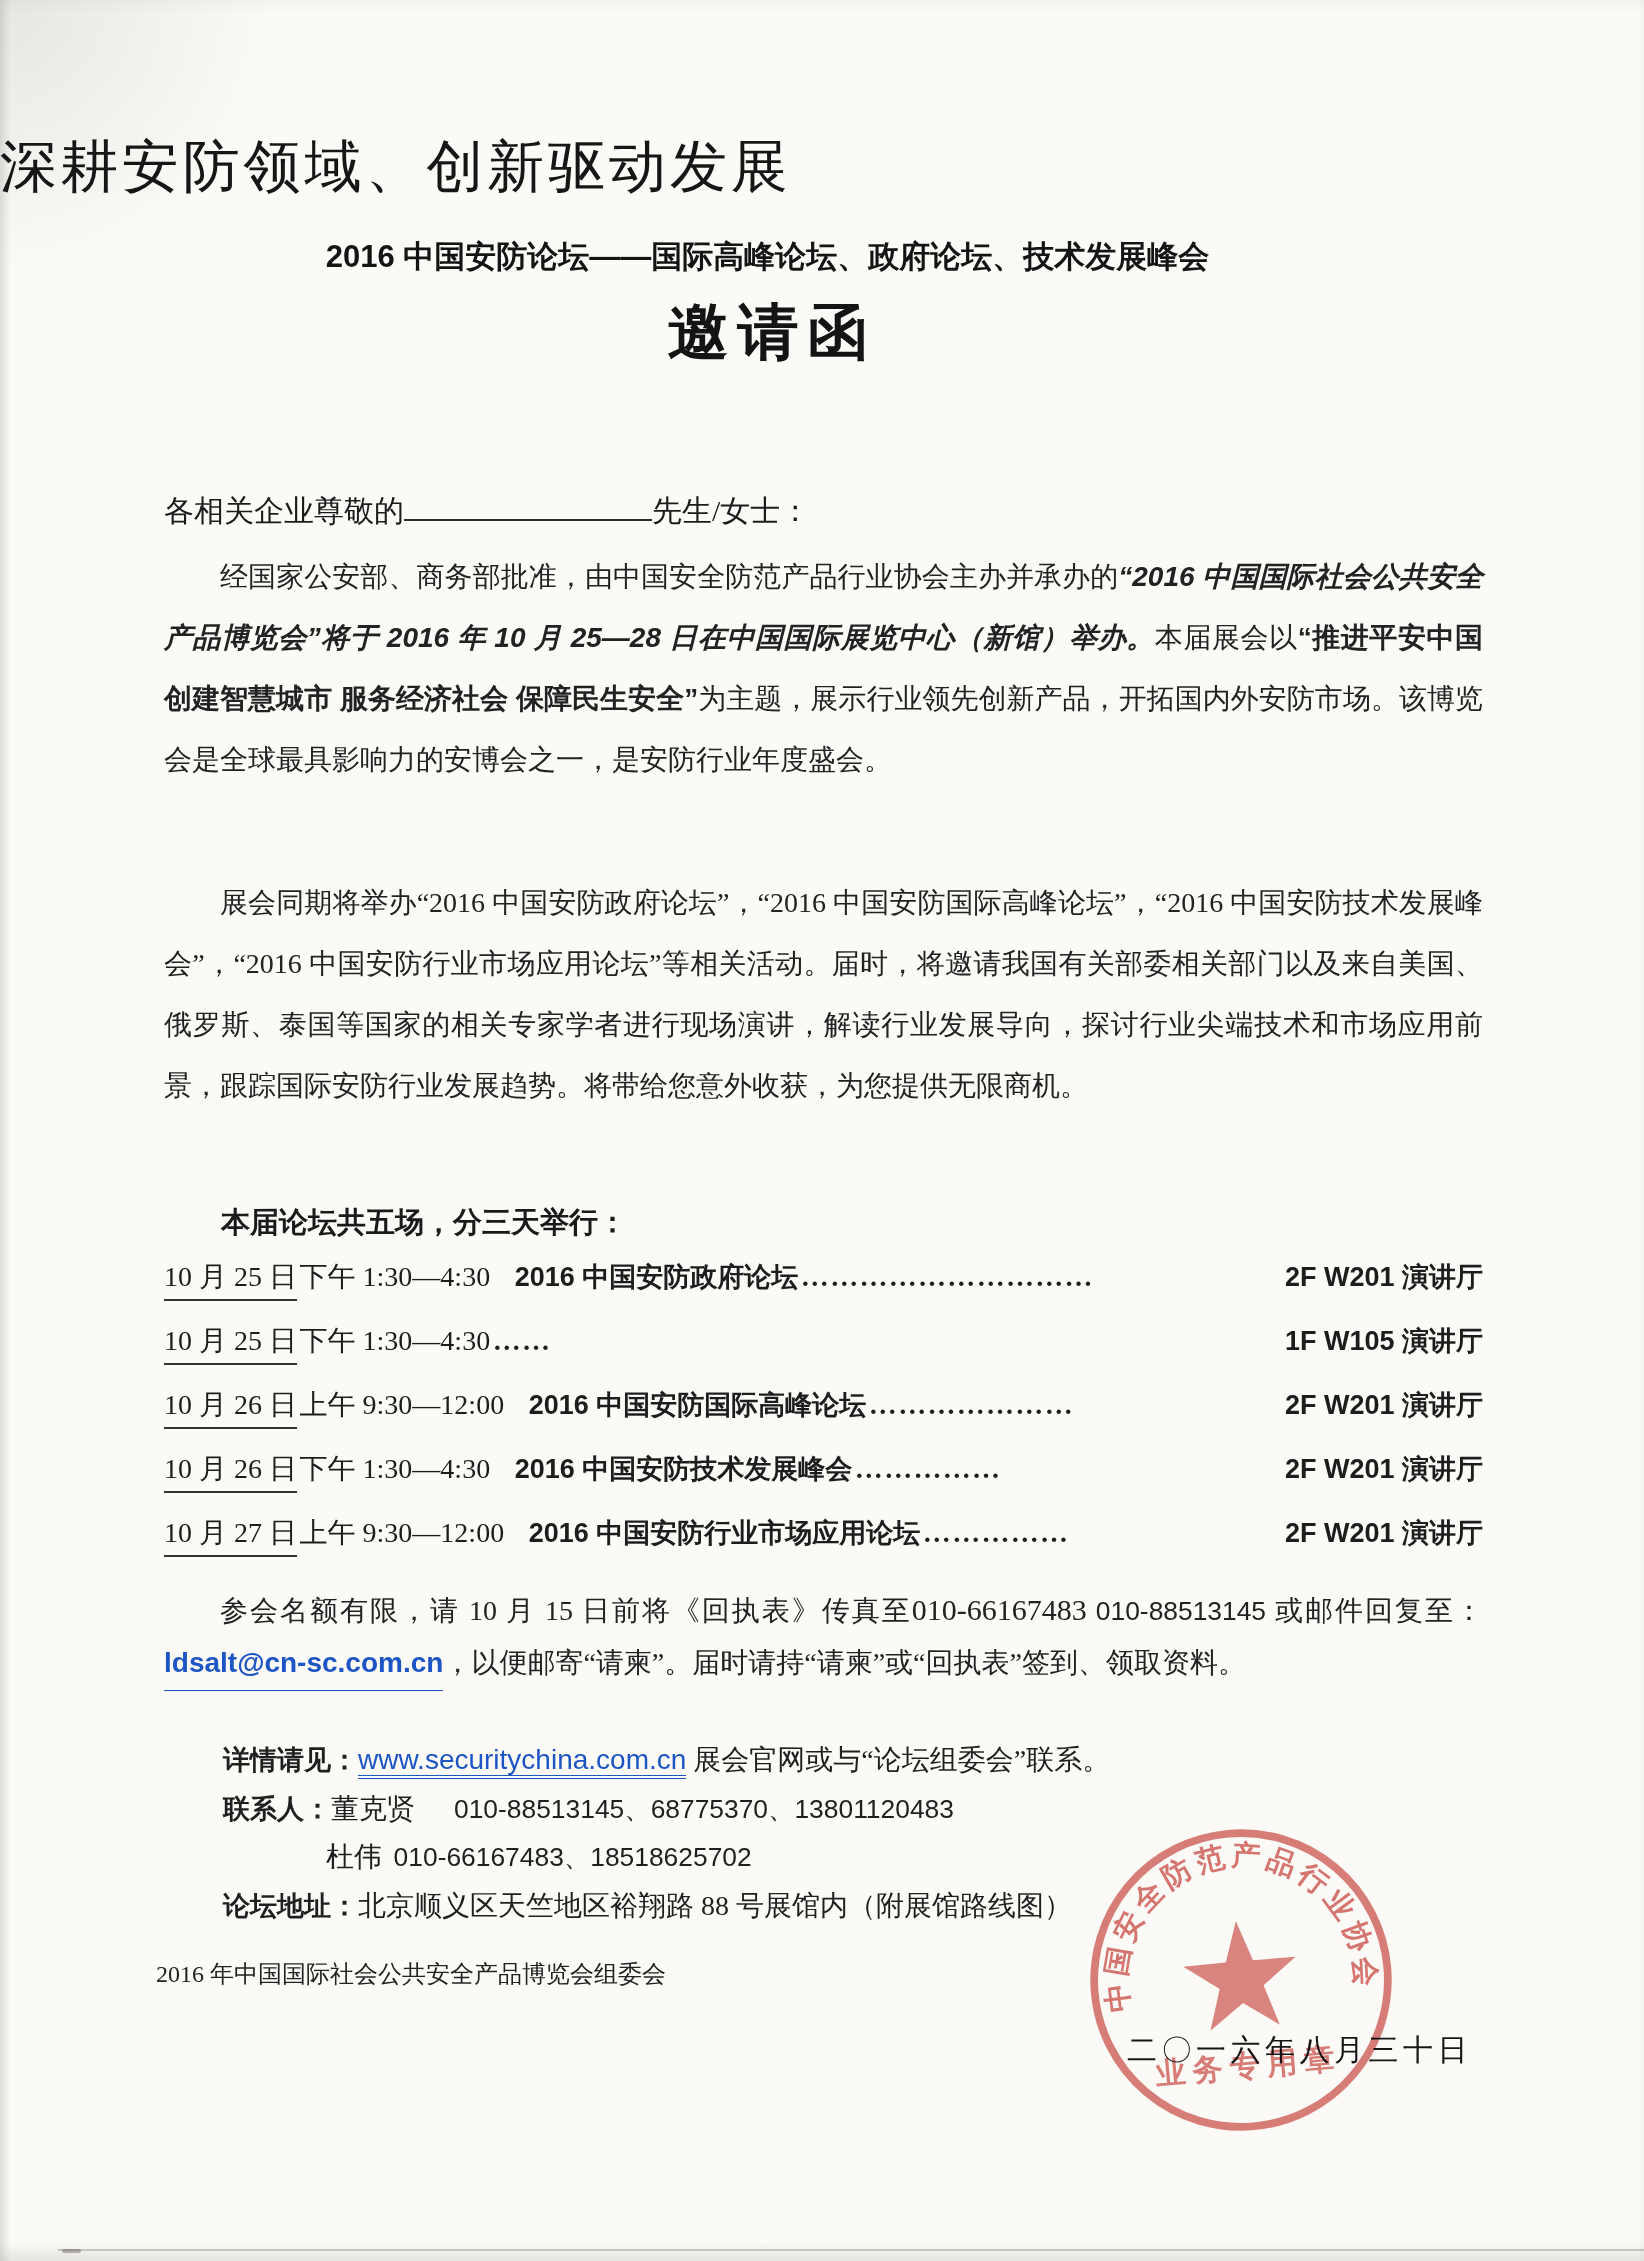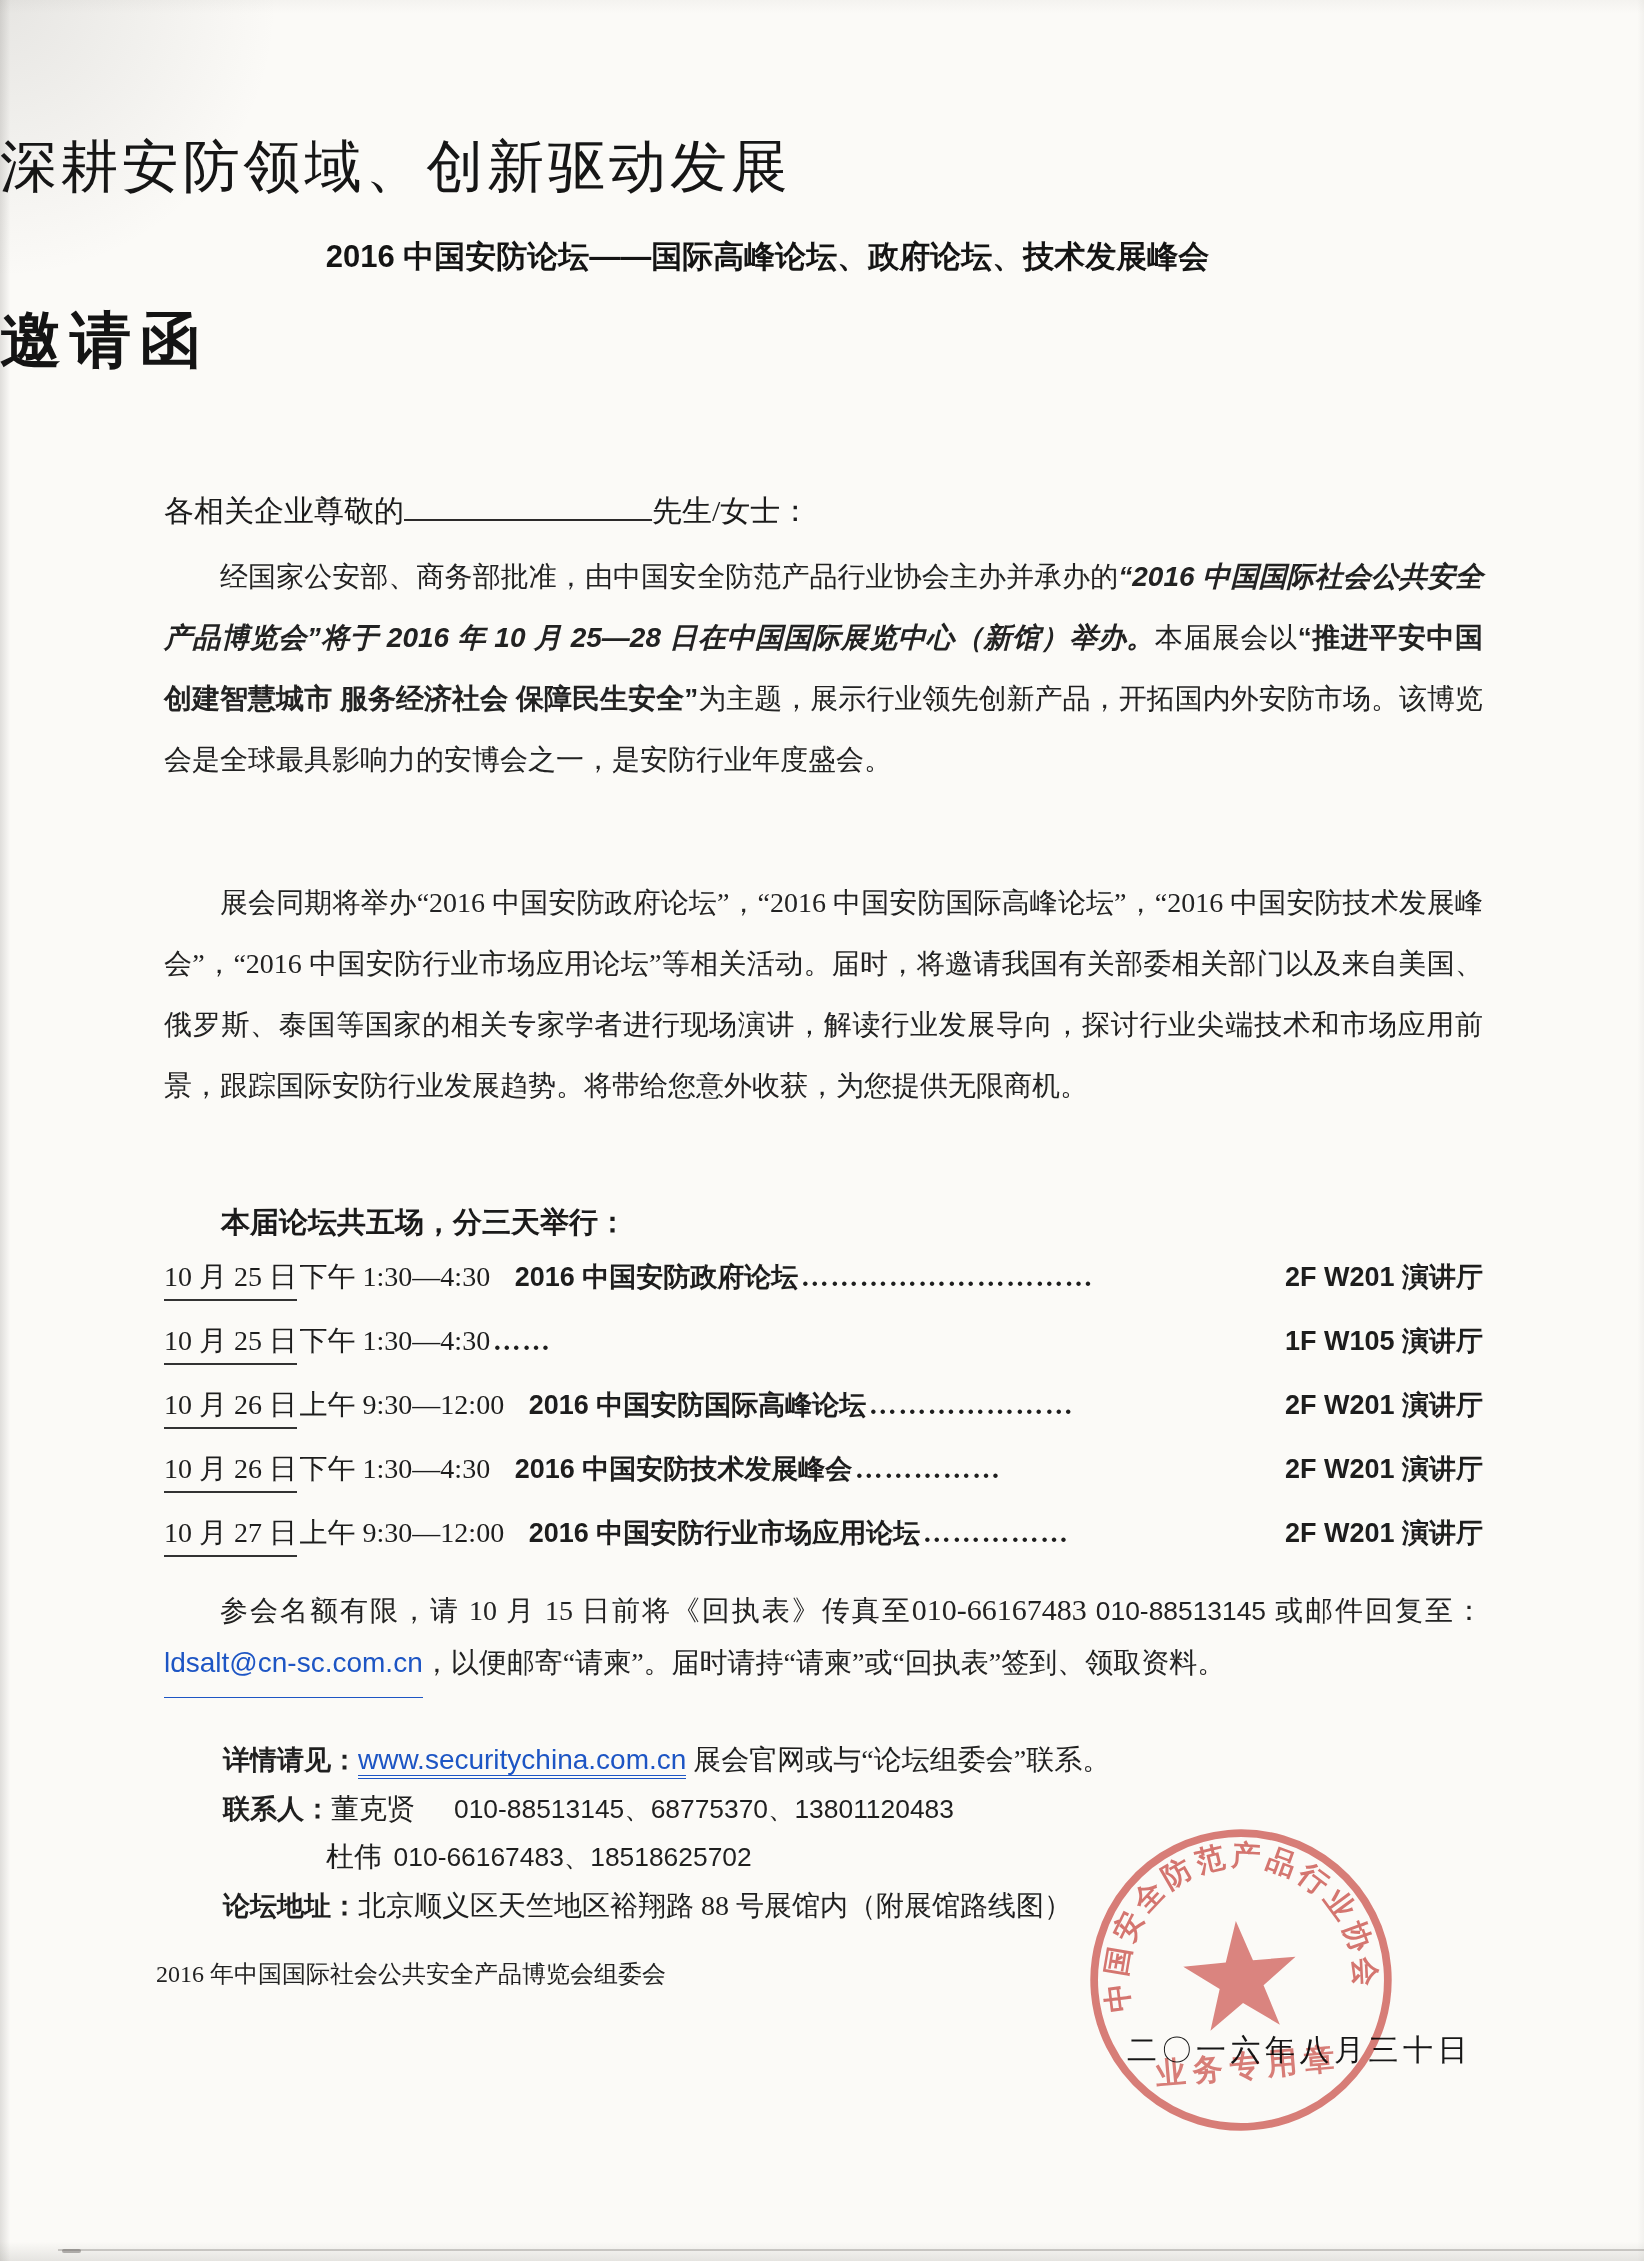--- a/index.html
+++ b/index.html
@@ -24,22 +24,22 @@
   .title{
     position:absolute;top:129px;left:0;width:1645px;
     font-size:57px;letter-spacing:3.9px;color:#161616;
   }
   .subtitle{
     position:absolute;top:236px;left:0;width:1645px;
     text-align:center;font-size:31px;font-weight:bold;color:#141414;
     transform:translateX(-55px);
   }
   .heading{
-    position:absolute;top:300px;left:0;width:1545px;
-    text-align:left;font-size:61px;font-weight:bold;letter-spacing:9px;color:#141414;
+    position:absolute;top:292px;left:0;width:1545px;
+    text-align:center;font-size:61px;font-weight:bold;letter-spacing:9px;color:#141414;
   }
 
   .salutation{position:absolute;top:485px;left:164px;font-size:30px;color:#1b1b1b;}
   .salutation .blank{
     display:inline-block;width:248px;height:34px;
     border-bottom:2.6px solid #2c2a2a;vertical-align:baseline;
   }
 
   .para{
     position:absolute;left:164px;width:1319px;
@@ -71,21 +71,21 @@
   }
   .sched-room{
     white-space:nowrap;font-weight:bold;font-size:27px;
     font-family:"Liberation Sans","DejaVu Sans",sans-serif;text-align:right;margin-left:48px;
   }
 
   .reply{top:1584px;line-height:52px;}
   .fax-serif{font-family:"Liberation Serif","DejaVu Serif",serif;font-size:30px;}
   .fax-sans{font-family:"Liberation Sans","DejaVu Sans",sans-serif;font-size:26.4px;}
   .doc-link{color:#1d55c4;cursor:pointer;}
-  .link-single{border-bottom:1.9px solid #1d55c4;padding-bottom:19px;}
+  .link-single{border-bottom:1.9px solid #1d55c4;padding-bottom:12px;font-weight:bold;}
   .link-double{border-bottom:4.5px double #1d55c4;padding-bottom:0;}
 
   .info-line{position:absolute;left:223px;font-size:28px;color:#1f1f1f;white-space:nowrap;}
   .info-label{font-weight:bold;font-family:"Liberation Sans","DejaVu Sans",sans-serif;font-size:27px;}
   .details-line{top:1741px;}
   .contacts-1{top:1790px;}
   .contacts-2{top:1838px;left:326px;}
   .address-line{top:1887px;}
   .phones{font-family:"Liberation Sans","DejaVu Sans",sans-serif;font-size:26.4px;}
   .gap-60{display:inline-block;width:39px;}

